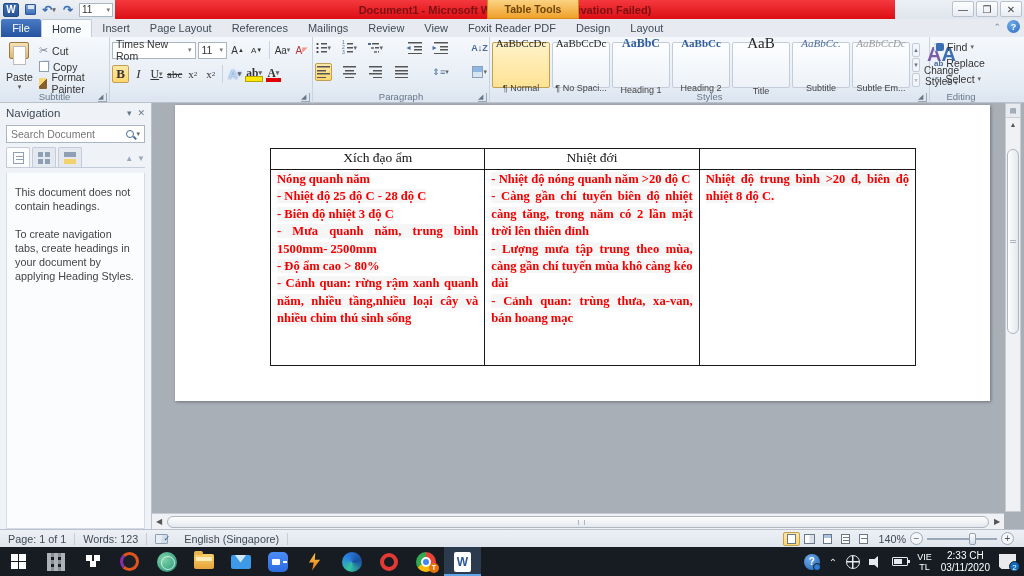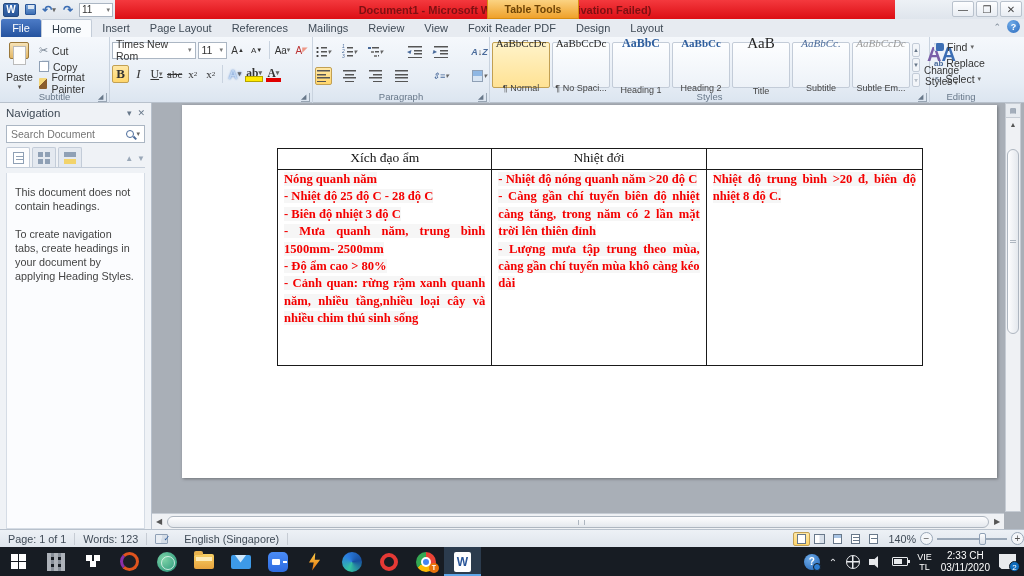--- a/index.html
+++ b/index.html
@@ -77,21 +77,21 @@
   .fx-sub { font-family:"Liberation Serif",serif; font-size:11px; }
   .fx-sub sub, .fx-sub sup { font-size:7px; }
   .fx-glow { color:#BFD6F2; text-shadow:0 0 2px #4A7CC8; font-weight:bold; font-size:13px; }
   .underbar { position:relative; font-family:"Liberation Serif",serif; font-size:11.5px; font-weight:bold; padding:0 2px 3px 2px; }
   .underbar:after { content:""; position:absolute; left:1px; right:1px; bottom:1px; height:4px; }
   .hl-yellow:after { background:#FFE900; border:1px solid #B5A400; }
   .fc-red:after { background:#E00000; }
   .vsep { width:1px; height:18px; background:#C9D3DF; margin:0 2px; }
 
   .g-para { width:177px; }
-  .para-row { display:flex; align-items:flex-end; gap:9px; height:22px;font-style:italic; }
+  .para-row { display:flex; align-items:flex-start; gap:9px; height:22px; }
   .ic { width:14px; height:12px; position:relative; }
   .ic-bullets { background:
     radial-gradient(circle at 1.5px 2px,#444 1px,transparent 1.2px),
     radial-gradient(circle at 1.5px 6px,#444 1px,transparent 1.2px),
     radial-gradient(circle at 1.5px 10px,#444 1px,transparent 1.2px),
     linear-gradient(#555,#555) 5px 1px/8px 1.5px no-repeat,
     linear-gradient(#555,#555) 5px 5px/8px 1.5px no-repeat,
     linear-gradient(#555,#555) 5px 9px/8px 1.5px no-repeat; background-repeat:no-repeat; }
   .ic-numbers { background:
     linear-gradient(#555,#555) 5px 1px/8px 1.5px no-repeat,
@@ -190,21 +190,21 @@
   .ntab .g1 { width:11px; height:12px; border:1px solid #8FA0B5; background:linear-gradient(#8FA0B5,#8FA0B5) 2px 3px/7px 1px no-repeat,linear-gradient(#8FA0B5,#8FA0B5) 2px 6px/7px 1px no-repeat,#fff; }
   .ntab .g2 { width:12px; height:12px; background:
     linear-gradient(#8FA0B5,#8FA0B5) 0 0/5px 5px no-repeat, linear-gradient(#8FA0B5,#8FA0B5) 7px 0/5px 5px no-repeat,
     linear-gradient(#8FA0B5,#8FA0B5) 0 7px/5px 5px no-repeat, linear-gradient(#8FA0B5,#8FA0B5) 7px 7px/5px 5px no-repeat; }
   .ntab .g3 { width:12px; height:12px; background:linear-gradient(#F2D36B,#F2D36B) 0 7px/12px 5px no-repeat, linear-gradient(#8FA0B5,#8FA0B5) 0 0/12px 5px no-repeat; }
   .nav-updown { margin-left:auto; display:flex; gap:4px; color:#9AA8B8; font-size:8px; padding-bottom:4px; }
   .nav-body { background:#FBFCFE; position:absolute; top:70px; bottom:0; left:6px; right:6px; border:1px solid #D5DCE5; border-top:none; padding:12px 8px; color:#444; font-size:10.8px; line-height:14px; }
   .nav-body p + p { margin-top:14px; }
 
   .docarea { position:relative; flex:1; background:#A9AFB7; overflow:hidden; }
-  .page { position:absolute; left:30px; top:2px; width:815px; height:373px; background:#fff; box-shadow:1px 1px 3px rgba(0,0,0,.35); }
+  .page { position:absolute; left:23px; top:2px; width:815px; height:296px; background:#fff; box-shadow:1px 1px 3px rgba(0,0,0,.35); }
 
   .wtable { position:absolute; left:95px; top:43px; width:646px; border:1px solid #1A1A1A; }
   .trow { display:flex; }
   .tcell { width:215px; border-right:1px solid #1A1A1A; padding:1px 6px 2px 6px; }
   .tcell:last-child { border-right:none; width:216px; }
   .thead-row .tcell { border-bottom:1px solid #1A1A1A; text-align:center;
     font-family:"Liberation Serif",serif; font-size:13.5px; color:#111; height:21px; }
   .tbody-row .tcell { height:195px; }
   .redline { font-family:"Liberation Serif",serif; font-weight:bold; color:#F40000; font-size:12.6px; line-height:17.4px; text-align:justify; }
   .redline span { background:rgba(190,190,190,.14); }
@@ -219,21 +219,21 @@
   .hs-thumb { flex:1; height:12px; margin:0 1px; background:linear-gradient(#FDFDFE,#E4E8ED); border:1px solid #AEB6C0; border-radius:6px; position:relative; }
   .hs-thumb:after { content:""; position:absolute; left:50%; top:3px; width:5px; height:5px; border-left:1px solid #AEB6C0; border-right:1px solid #AEB6C0; }
 
   
   .statusbar { position:absolute; left:0; top:529px; width:1024px; height:18px; background:linear-gradient(#EDF1F6,#DFE5EC);
     border-top:1px solid #B8C1CC; display:flex; align-items:center; font-size:10.8px; color:#3F4A56; }
   .sb-item { padding:0 8px; display:flex; align-items:center; height:100%; }
   .sb-sep { width:1px; height:12px; background:#C6CCD4; }
   .spellbook { width:13px; height:10px; background:linear-gradient(100deg,#E8EDF3 48%,#D4DCE6 52%); border:1px solid #8FA0B5; border-radius:1px; position:relative; }
   .spellbook:after { content:"✓"; position:absolute; right:-3px; top:-1px; color:#2E5E9E; font-size:8px; }
-  .sb-right { margin-left:auto; display:flex; align-items:center; gap:4px; padding-right:0; }
+  .sb-right { margin-left:auto; display:flex; align-items:center; gap:4px; padding-right:10px; }
   .viewbtns { display:flex; gap:1px; }
   .vb { width:17px; height:14px; border:1px solid transparent; display:flex; align-items:center; justify-content:center; }
   .vb.active { background:linear-gradient(#FFE8A6,#FFD66B); border:1px solid #C2A053; border-radius:2px; }
   .vb i { display:block; width:9px; height:10px; background:#fff; border:1px solid #68788A; }
   .vb.v2 i { width:11px; background:linear-gradient(90deg,#fff 48%,#D8E0EA 52%); }
   .vb.v3 i { background:linear-gradient(#A8C4E4,#A8C4E4) 0 0/9px 3px no-repeat,#fff; }
   .vb.v4 i { background:linear-gradient(#68788A,#68788A) 1px 2px/6px 1px no-repeat,linear-gradient(#68788A,#68788A) 1px 5px/6px 1px no-repeat,#fff; }
   .vb.v5 i { background:linear-gradient(#68788A,#68788A) 1px 3px/6px 1px no-repeat,#fff; }
   .zoom-val { min-width:30px; text-align:right; }
   .zminus,.zplus { width:13px; height:13px; border-radius:50%; border:1px solid #9AA8B8; background:#F4F6F9; color:#555; font-size:10px; line-height:11px; text-align:center; }
@@ -574,20 +574,21 @@
                 <div class="redline"><span>- Nhiệt độ 25 độ C - 28 độ C</span></div>
                 <div class="redline"><span>- Biên độ nhiệt 3 độ C</span></div>
                 <div class="redline"><span>- Mưa quanh năm, trung bình 1500mm- 2500mm</span></div>
                 <div class="redline"><span>- Độ ẩm cao &gt; 80%</span></div>
                 <div class="redline"><span>- Cảnh quan: rừng rậm xanh quanh năm, nhiều tầng,nhiều loại cây và nhiều chim thú sinh sống</span></div>
               </div>
               <div class="tcell">
                 <div class="redline"><span>- Nhiệt độ nóng quanh năm &gt;20 độ C</span></div>
                 <div class="redline"><span>- Càng gần chí tuyến biên độ nhiệt càng tăng, trong năm có 2 lần mặt trời lên thiên đỉnh</span></div>
                 <div class="redline"><span>- Lượng mưa tập trung theo mùa, càng gần chí tuyến mùa khô càng kéo dài</span></div>
+                <div class="redline"><span>- Cảnh quan: trùng thưa, xa-van, bán hoang mạc</span></div>
               </div>
               <div class="tcell">
                 <div class="redline"><span>Nhiệt độ trung bình &gt;20 đ, biên độ nhiệt 8 độ C.</span></div>
               </div>
             </div>
         </div>
       </div>
       <div class="vscroll">
         <div class="vs-topbtn">▤</div>
         <div class="vs-arrow">▲</div>

